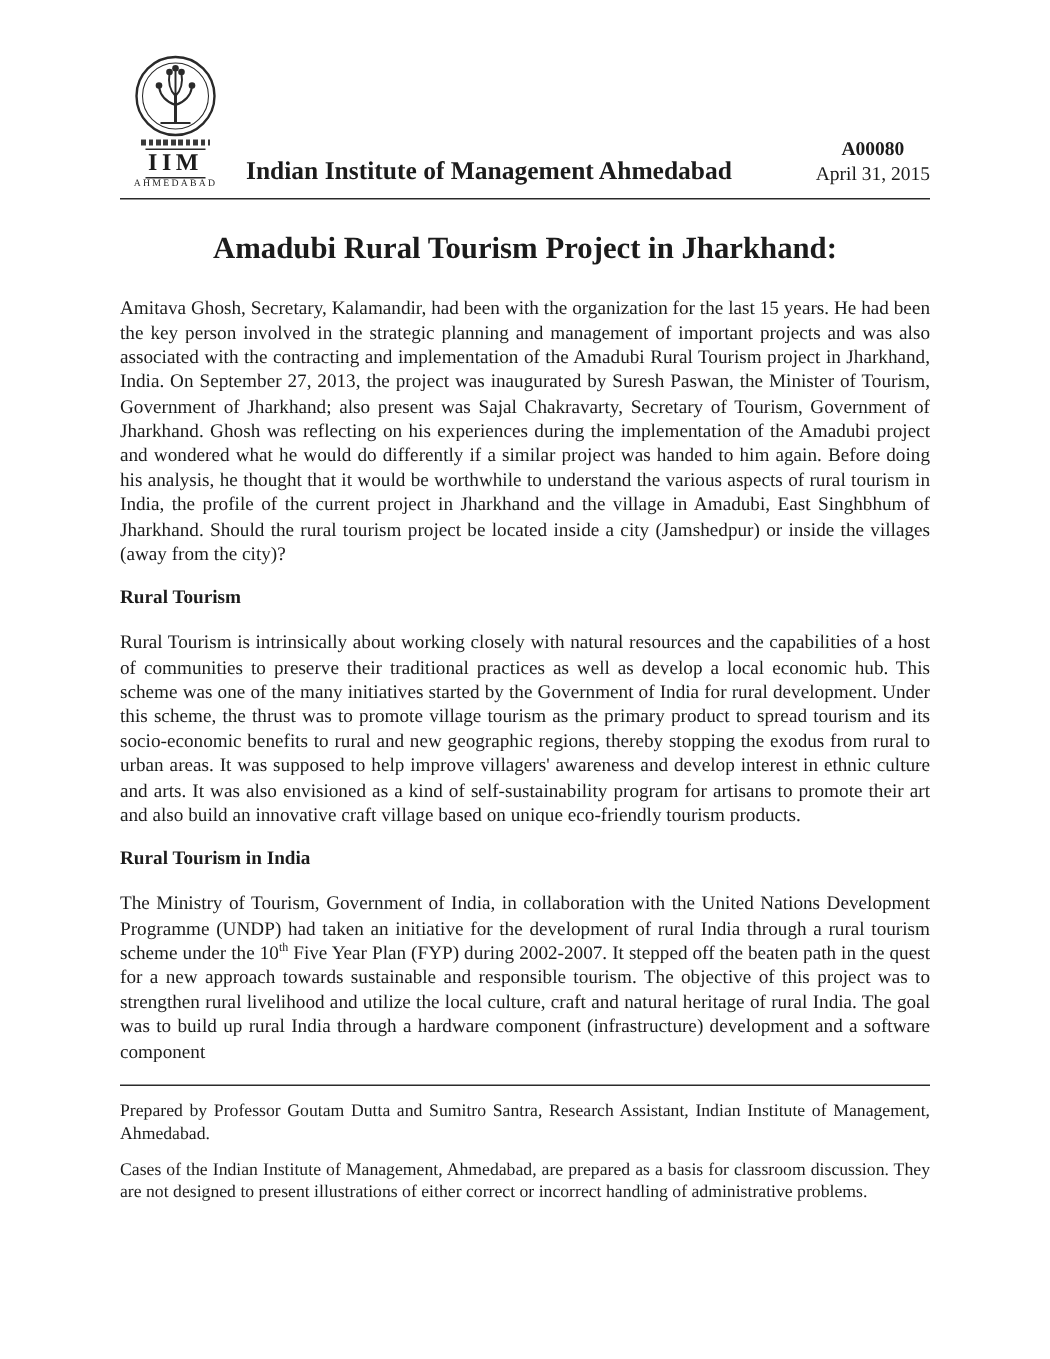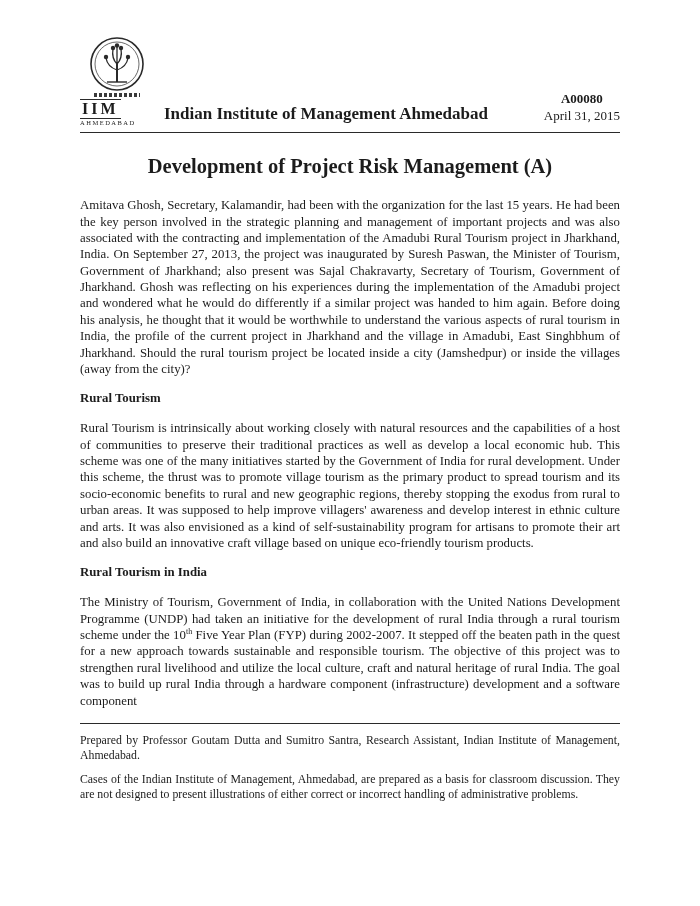--- a/index.html
+++ b/index.html
@@ -14,21 +14,21 @@
     padding: 36px 80px 0 80px;
   }
 
   
   .header {
     display: flex; justify-content: space-between; align-items: flex-end;
     border-bottom: 1.5px solid #2a2a2a;
     padding-bottom: 5px;
   }
   .header-left { display: flex; align-items: flex-end; gap: 10px; }
-  .logo { width: 74px; text-align: left; line-height: 1; }
+  .logo { width: 74px; text-align: center; line-height: 1; }
   .logo svg { display: block; margin: 0 auto 1px auto; }
   .logo-motto {
     height: 4px; width: 46px; margin: 0 auto 2px auto;
     background: repeating-linear-gradient(90deg, #3a3a3a 0 3px, #ffffff 3px 5px);
   }
   .logo-word {
     font-weight: bold; font-size: 16px; letter-spacing: 3px;
     border-top: 1px solid #2a2a2a; border-bottom: 1px solid #2a2a2a;
     display: inline-block; padding: 1px 2px; line-height: 1.0;
   }
@@ -81,21 +81,21 @@
       </div>
       <div class="institute">Indian Institute of Management Ahmedabad</div>
     </div>
     <div class="header-right">
       <div class="case-number">A00080</div>
       <div class="case-date">April 31, 2015</div>
     </div>
   </header>
 
   <h1 class="title">
-    <div>Development of Project Risk Management (A)</div>
+    <div>Amadubi Rural Tourism Project in Jharkhand:</div>
   </h1>
 
   <div class="body-text">
     <p>Amitava Ghosh, Secretary, Kalamandir, had been with the organization for the last 15 years. He had been the key person involved in the strategic planning and management of important projects and was also associated with the contracting and implementation of the Amadubi Rural Tourism project in Jharkhand, India. On September 27, 2013, the project was inaugurated by Suresh Paswan, the Minister of Tourism, Government of Jharkhand; also present was Sajal Chakravarty, Secretary of Tourism, Government of Jharkhand. Ghosh was reflecting on his experiences during the implementation of the Amadubi project and wondered what he would do differently if a similar project was handed to him again. Before doing his analysis, he thought that it would be worthwhile to understand the various aspects of rural tourism in India, the profile of the current project in Jharkhand and the village in Amadubi, East Singhbhum of Jharkhand. Should the rural tourism project be located inside a city (Jamshedpur) or inside the villages (away from the city)?</p>
 
     <h3 class="section-heading">Rural Tourism</h3>
     <p>Rural Tourism is intrinsically about working closely with natural resources and the capabilities of a host of communities to preserve their traditional practices as well as develop a local economic hub. This scheme was one of the many initiatives started by the Government of India for rural development. Under this scheme, the thrust was to promote village tourism as the primary product to spread tourism and its socio-economic benefits to rural and new geographic regions, thereby stopping the exodus from rural to urban areas. It was supposed to help improve villagers' awareness and develop interest in ethnic culture and arts. It was also envisioned as a kind of self-sustainability program for artisans to promote their art and also build an innovative craft village based on unique eco-friendly tourism products.</p>
 
     <h3 class="section-heading">Rural Tourism in India</h3>
     <p class="justify-last"><span>The Ministry of Tourism, Government of India, in collaboration with the United Nations Development Programme (UNDP) had taken an initiative for the development of rural India through a rural tourism scheme under the 10</span><sup>th</sup><span> Five Year Plan (FYP) during 2002-2007. It stepped off the beaten path in the quest for a new approach towards sustainable and responsible tourism. The objective of this project was to strengthen rural livelihood and utilize the local culture, craft and natural heritage of rural India. The goal was to build up rural India through a hardware component (infrastructure) development and a software component</span></p>

